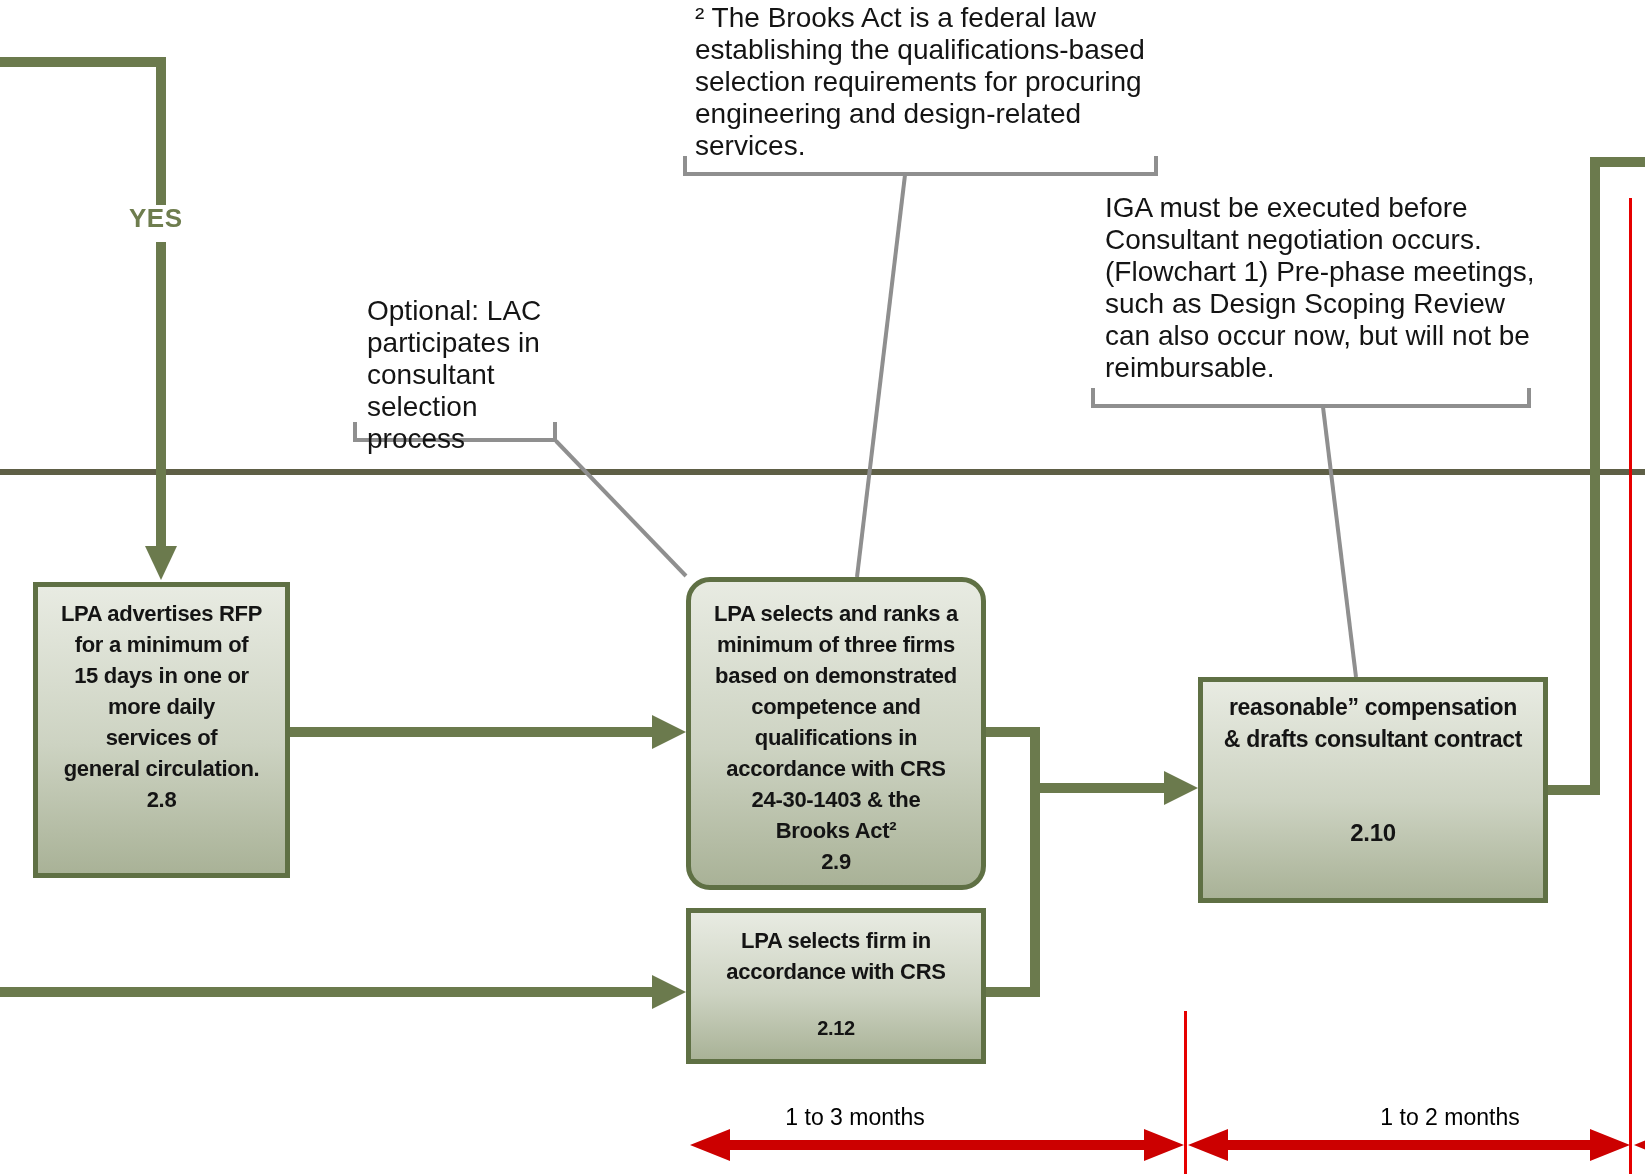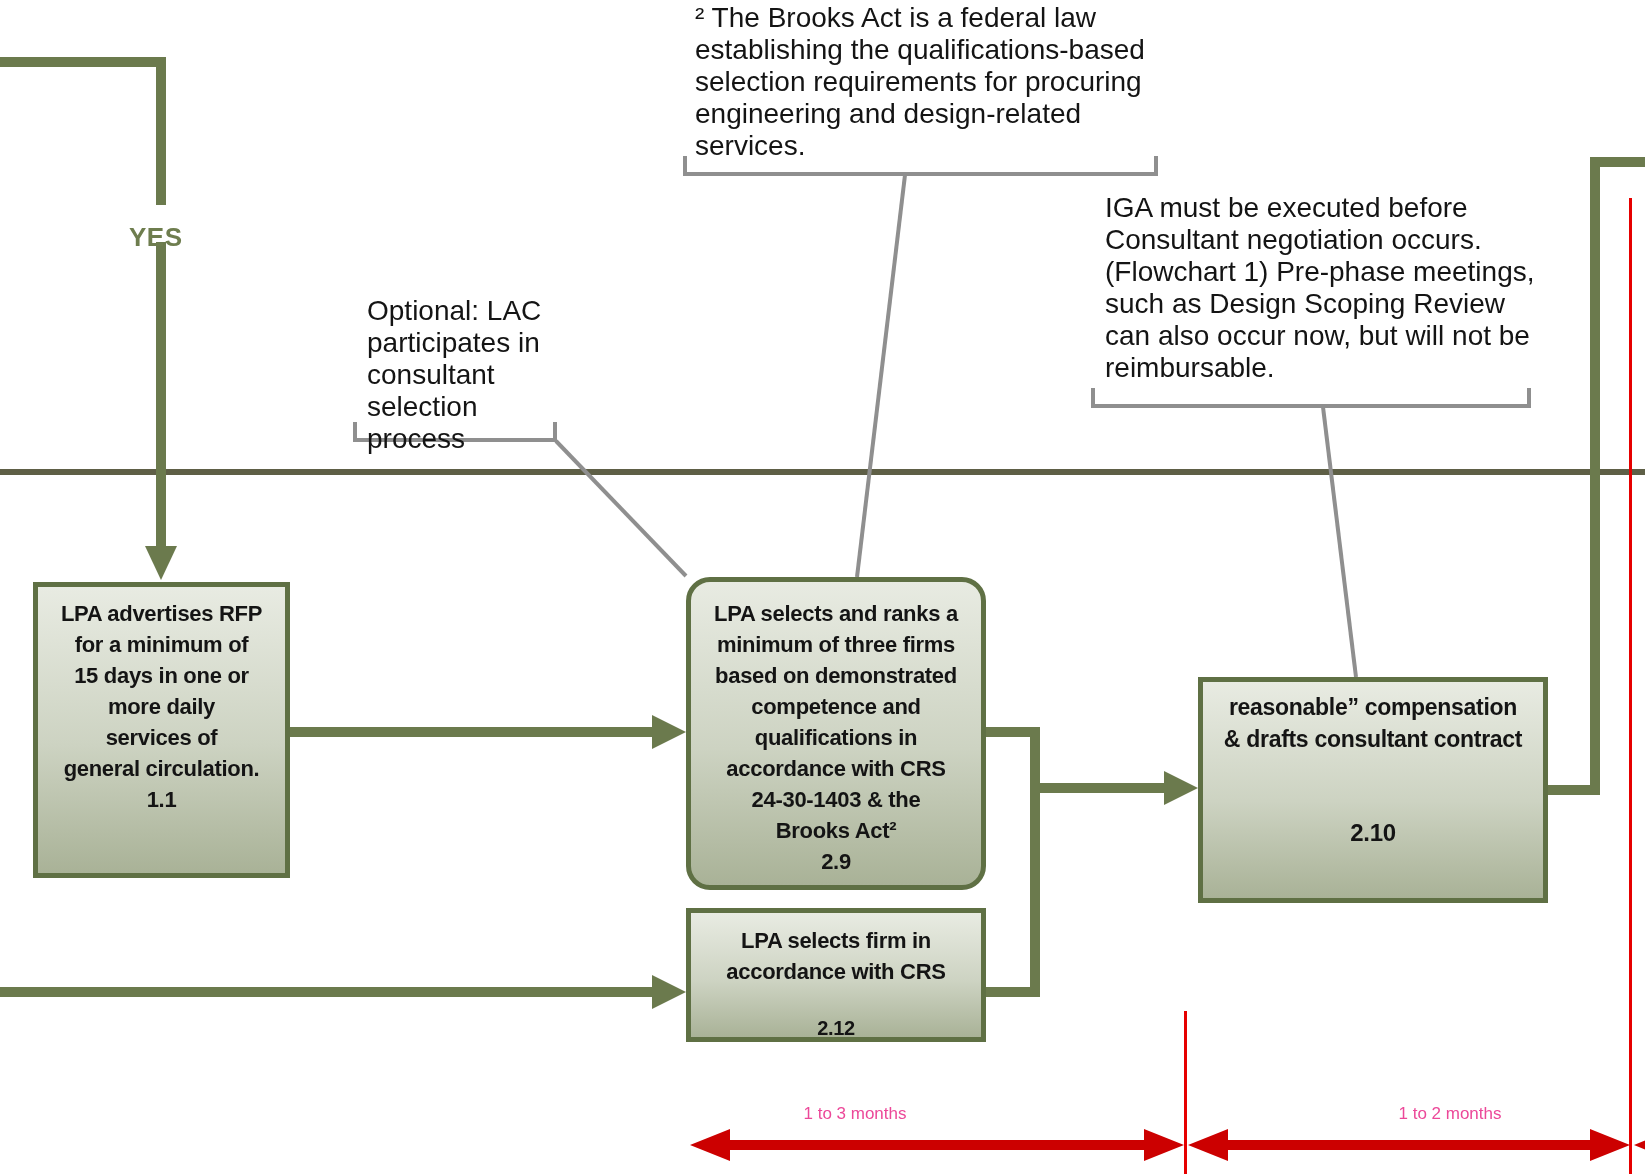--- a/index.html
+++ b/index.html
@@ -27,26 +27,26 @@
   
   .pbox{
     position:absolute;box-sizing:border-box;
     background:linear-gradient(180deg,#E8EBE2 0%,#CDD3C2 55%,#A9B297 100%);
     border:5px solid #5F7044;text-align:center;font-weight:bold;color:#141414;
     letter-spacing:-0.3px;
   }
   .pbox .bl{white-space:nowrap;}
   #box-advertise{left:33px;top:582px;width:257px;height:296px;font-size:22px;line-height:31px;padding-top:11px;}
   #box-select-rank{left:686px;top:577px;width:300px;height:313px;font-size:22px;line-height:31px;padding-top:16px;border-radius:24px;}
-  #box-select-firm{left:686px;top:908px;width:300px;height:134px;font-size:22px;line-height:31px;padding-top:12px;}
+  #box-select-firm{left:686px;top:908px;width:300px;height:156px;font-size:22px;line-height:31px;padding-top:12px;}
   #box-select-firm .bnum{margin-top:26px;font-size:20px;}
   #box-negotiate{left:1198px;top:677px;width:350px;height:226px;font-size:23px;line-height:32px;padding-top:9px;}
   #box-negotiate .bnum{margin-top:62px;font-size:24px;}
   
-  .tlabel{position:absolute;width:200px;text-align:center;font-size:17px;color:#ec4899;}
+  .tlabel{position:absolute;width:200px;text-align:center;font-size:23px;color:#000000;}
   svg{position:absolute;left:0;top:0;}
 </style>
 </head>
 <body>
 
 <div id="canvas">
 
   <div class="seg olive" style="left:0;top:469px;width:1645px;height:6px;"></div>
 
   <div class="seg green" style="left:0;top:57px;width:166px;height:10px;"></div>
@@ -121,30 +121,30 @@
 
   <div class="note" style="left:1105px;top:192px;">
     <div>IGA must be executed before</div>
     <div>Consultant negotiation occurs.</div>
     <div>(Flowchart 1)  Pre-phase meetings,</div>
     <div>such as Design Scoping Review</div>
     <div>can also occur now, but will not be</div>
     <div>reimbursable.</div>
   </div>
 
-  <div class="yes" style="left:129px;top:203px;margin-top:19px;">YES</div>
+  <div class="yes" style="left:129px;top:203px;">YES</div>
 
   <div class="pbox" id="box-advertise">
     <div class="bl">LPA advertises RFP</div>
     <div class="bl">for a minimum of</div>
     <div class="bl">15 days in one or</div>
     <div class="bl">more daily</div>
     <div class="bl">services of</div>
     <div class="bl">general circulation.</div>
-    <div class="bnum">1.1</div>
+    <div class="bnum">2.8</div>
   </div>
 
   <div class="pbox" id="box-select-rank">
     <div class="bl">LPA selects and ranks a</div>
     <div class="bl">minimum of three firms</div>
     <div class="bl">based on demonstrated</div>
     <div class="bl">competence and</div>
     <div class="bl">qualifications in</div>
     <div class="bl">accordance with CRS</div>
     <div class="bl">24-30-1403 &amp; the</div>

